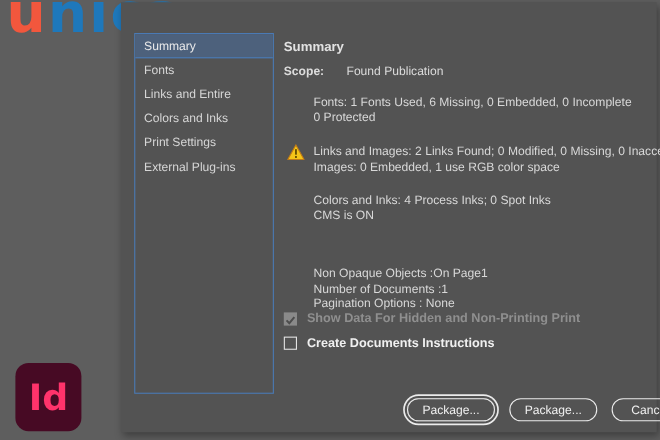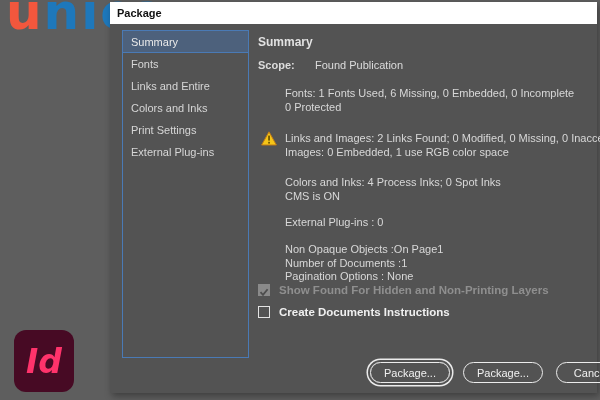--- a/index.html
+++ b/index.html
@@ -21,21 +21,21 @@
   .unica-logo .u-rest  { color:#1e78bb; }
 
   
   .id-badge {
     position:absolute; left:14px; top:330px; width:60px; height:62px;
     background:#470a24; border-radius:12px; z-index:1;
     display:flex; align-items:center; justify-content:center;
   }
   .id-badge span {
     color:#ff336b; font-size:33px; font-weight:bold;
-    font-family:"DejaVu Sans", sans-serif; line-height:1;font-style:italic;
+    font-family:"DejaVu Sans", sans-serif; line-height:1;
   }
 
   
   .dialog {
     position:absolute; left:110px; top:2px; width:487px; height:391px;
     background:#535353; z-index:2;
     box-shadow:2px 3px 7px rgba(0,0,0,0.35);
   }
   .titlebar {
     position:absolute; left:0; top:0; width:100%; height:22px;
@@ -113,23 +113,20 @@
 <div class="stage">
 
   <div class="unica-logo"><span class="u-first">u</span><span class="u-rest">nica</span></div>
 
   <div class="id-badge">
     <span>Id</span>
   </div>
 
   <div class="dialog">
 
-    <div class="titlebar">
-      <span>Package</span>
-    </div>
 
     <div class="sidebar">
       <div class="side-item selected">Summary</div>
       <div class="side-item">Fonts</div>
       <div class="side-item">Links and Entire</div>
       <div class="side-item">Colors and Inks</div>
       <div class="side-item">Print Settings</div>
       <div class="side-item">External Plug-ins</div>
     </div>
 
@@ -155,37 +152,34 @@
     <div class="info-block blk-links">
       <div>Links and Images: 2 Links Found; 0 Modified, 0 Missing, 0 Inaccessible</div>
       <div>Images: 0 Embedded, 1 use RGB color space</div>
     </div>
 
     <div class="info-block blk-colors">
       <div>Colors and Inks: 4 Process Inks; 0 Spot Inks</div>
       <div>CMS is ON</div>
     </div>
 
-    <div class="info-block blk-plugins">
-      <div>External Plug-ins : 0</div>
-    </div>
 
     <div class="info-block blk-misc">
       <div>Non Opaque Objects :On Page1</div>
       <div>Number of Documents :1</div>
       <div>Pagination Options : None</div>
     </div>
 
     <div class="check-row row-hidden-layers">
       <span class="checkbox-box checked-disabled">
         <svg width="12" height="12" viewBox="0 0 12 12">
           <path d="M2.5 6.2 L5 8.8 L9.6 3.2" fill="none" stroke="#4d4d4d" stroke-width="1.8"></path>
         </svg>
       </span>
-      <span class="check-label label-disabled">Show Found For Hidden and Non-Printing Layers</span>
+      <span class="check-label label-disabled">Show Data For Hidden and Non-Printing Print</span>
     </div>
 
     <div class="check-row row-instructions">
       <span class="checkbox-box unchecked"></span>
       <span class="check-label label-enabled">Create Documents Instructions</span>
     </div>
 
     <div class="button-row">
       <button class="dlg-button default">Package...</button>
       <button class="dlg-button">Package...</button>

